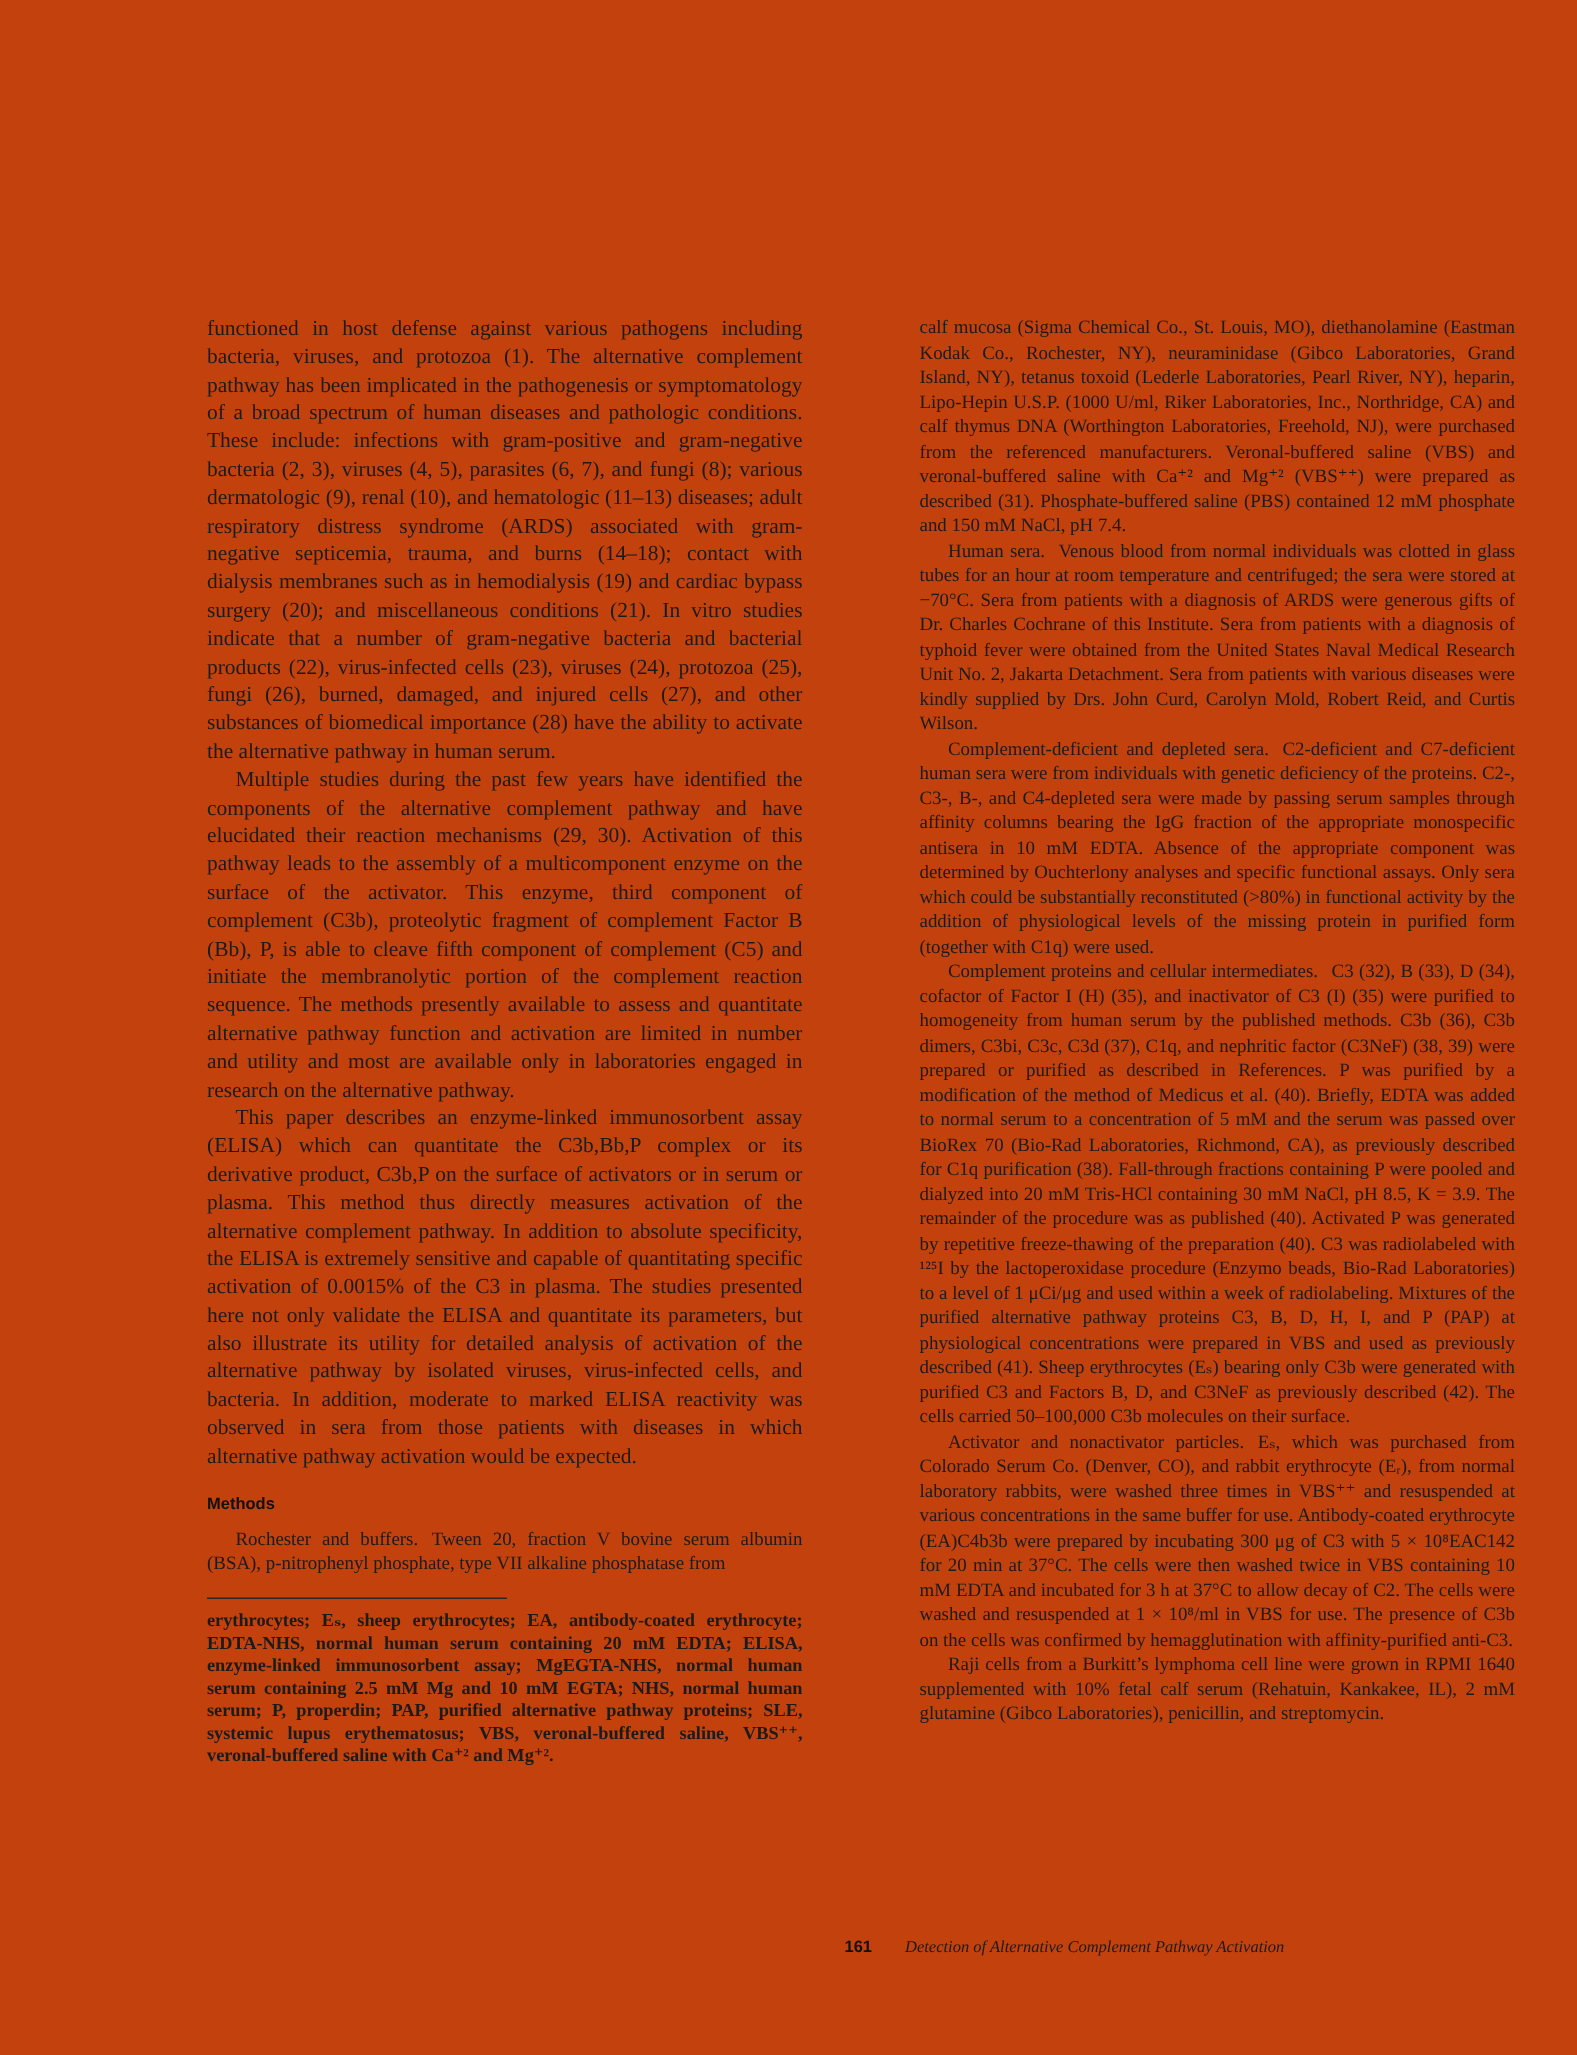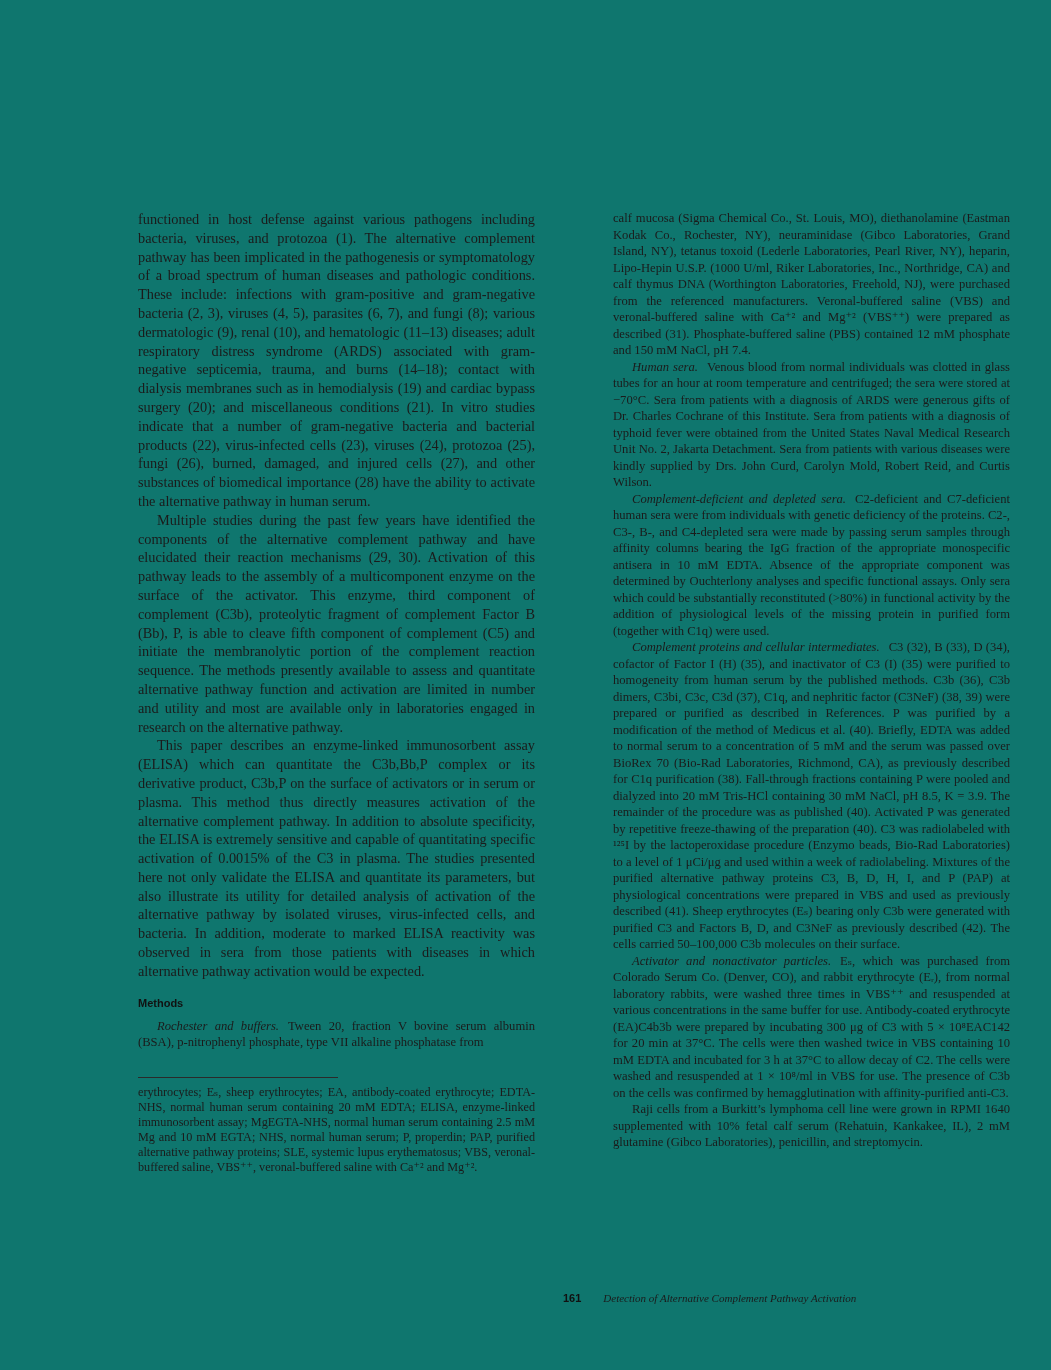--- a/index.html
+++ b/index.html
@@ -4,21 +4,21 @@
 <style>
   html, body {
     margin: 0;
     padding: 0;
     background: #ffffff;
   }
   .page {
     position: relative;
     width: 1051px;
     height: 1370px;
-    background: #0f766e;
+    background: #c2410c;
     font-family: "Liberation Serif", "DejaVu Serif", serif;
     color: #1b1b1b;
     overflow: hidden;
   }
   .col {
     position: absolute;
     top: 210px;
     width: 397px;
     height: 1075px;
     overflow: hidden;
@@ -34,33 +34,32 @@
     text-align: justify;
   }
   .small-text {
     font-size: 12.6px;
     line-height: 16.5px;
     text-align: justify;
   }
   .indent { text-indent: 19px; }
 
   .lead {
-    font-style: italic;
     padding-right: 9px;
   }
 
   .methods-heading {
     font-family: "Liberation Sans", "DejaVu Sans", sans-serif;
     font-weight: bold;
     font-size: 11px;
     margin: 16px 0 9px 0;
     color: #111;
   }
 
-  .footnote { margin-top: 26px; }
+  .footnote { margin-top: 14px; font-weight: bold; }
   .footnote-rule {
     width: 200px;
     height: 0;
     border-top: 1.2px solid #2a2a2a;
     margin-bottom: 7px;
   }
   .footnote-text {
     font-size: 12.2px;
     line-height: 15.1px;
     text-align: justify;

